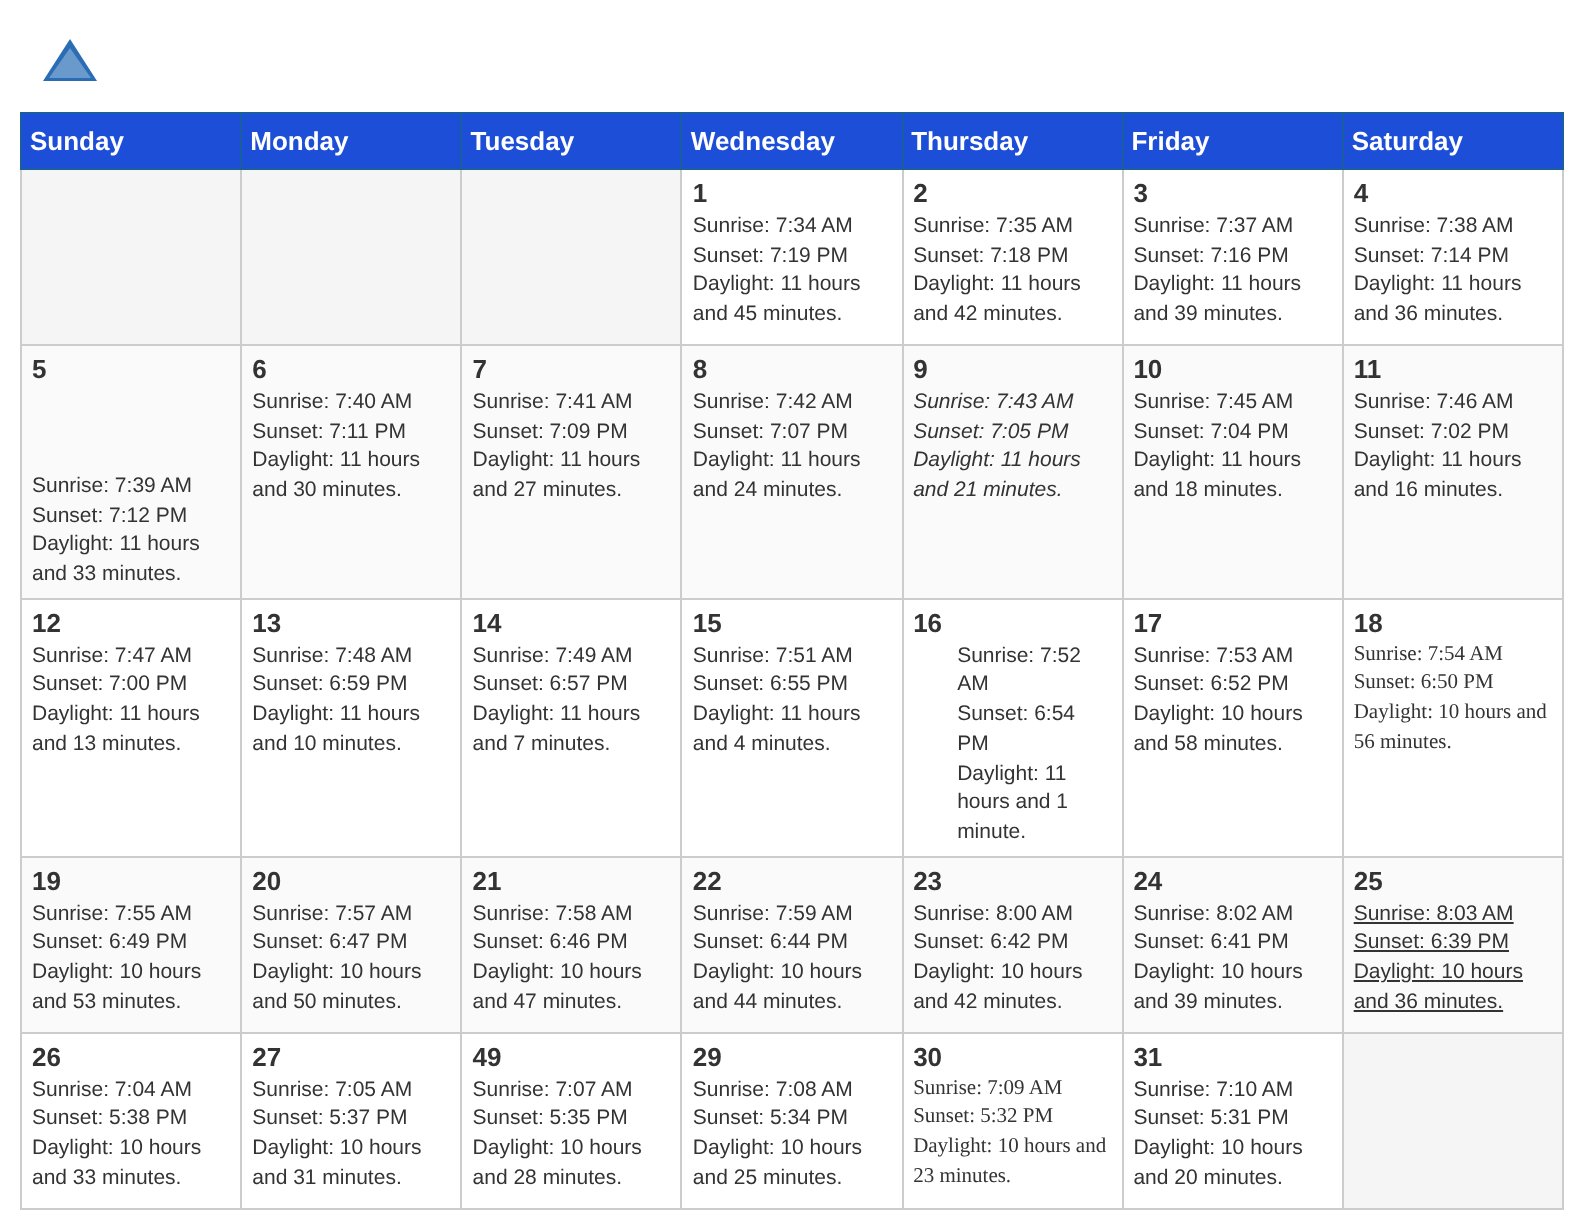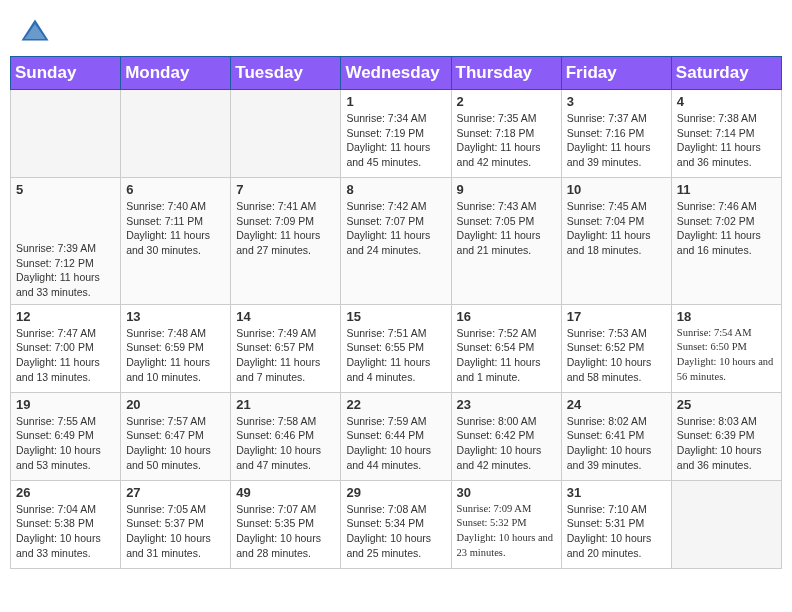--- a/index.html
+++ b/index.html
@@ -53,23 +53,23 @@
     .location {
       font-size: 16px;
       color: #555;
     }
     table {
       width: 100%;
       border-collapse: collapse;
       table-layout: fixed;
     }
     th {
-      background-color: #8b5cf6;
+      background-color: #1d4ed8;
       color: white;
-      font-size: 17px;
+      font-size: 13px;
       font-weight: bold;
       padding: 6px 4px;
       text-align: left;
       border: 1px solid #1a5da0;
     }
     td {
       border: 1px solid #ccc;
       vertical-align: top;
       padding: 4px 5px;
       height: 88px;
@@ -175,21 +175,21 @@
 Daylight: 11 hours and 27 minutes.</div>
         </td>
         <td>
           <span class="day-num">8</span>
           <div class="day-info" style="white-space: pre-line;">Sunrise: 7:42 AM
 Sunset: 7:07 PM
 Daylight: 11 hours and 24 minutes.</div>
         </td>
         <td>
           <span class="day-num">9</span>
-          <div class="day-info" style="white-space: pre-line;">Sunrise: 7:43 AM
+          <div class="day-info" style="white-space: pre-line; font-style: italic;">Sunrise: 7:43 AM
 Sunset: 7:05 PM
 Daylight: 11 hours and 21 minutes.</div>
         </td>
         <td>
           <span class="day-num">10</span>
           <div class="day-info" style="white-space: pre-line;">Sunrise: 7:45 AM
 Sunset: 7:04 PM
 Daylight: 11 hours and 18 minutes.</div>
         </td>
         <td>
@@ -219,21 +219,21 @@
 Daylight: 11 hours and 7 minutes.</div>
         </td>
         <td>
           <span class="day-num">15</span>
           <div class="day-info" style="white-space: pre-line;">Sunrise: 7:51 AM
 Sunset: 6:55 PM
 Daylight: 11 hours and 4 minutes.</div>
         </td>
         <td>
           <span class="day-num">16</span>
-          <div class="day-info" style="white-space: pre-line;">Sunrise: 7:52 AM
+          <div class="day-info" style="white-space: pre-line; margin-left: 22px;">Sunrise: 7:52 AM
 Sunset: 6:54 PM
 Daylight: 11 hours and 1 minute.</div>
         </td>
         <td>
           <span class="day-num">17</span>
           <div class="day-info" style="white-space: pre-line;">Sunrise: 7:53 AM
 Sunset: 6:52 PM
 Daylight: 10 hours and 58 minutes.</div>
         </td>
         <td>
@@ -275,21 +275,21 @@
 Daylight: 10 hours and 42 minutes.</div>
         </td>
         <td>
           <span class="day-num">24</span>
           <div class="day-info" style="white-space: pre-line;">Sunrise: 8:02 AM
 Sunset: 6:41 PM
 Daylight: 10 hours and 39 minutes.</div>
         </td>
         <td>
           <span class="day-num">25</span>
-          <div class="day-info" style="white-space: pre-line;">Sunrise: 8:03 AM
+          <div class="day-info" style="white-space: pre-line; text-decoration: underline;">Sunrise: 8:03 AM
 Sunset: 6:39 PM
 Daylight: 10 hours and 36 minutes.</div>
         </td>
       </tr>
       <tr>
         <td>
           <span class="day-num">26</span>
           <div class="day-info" style="white-space: pre-line;">Sunrise: 7:04 AM
 Sunset: 5:38 PM
 Daylight: 10 hours and 33 minutes.</div>

